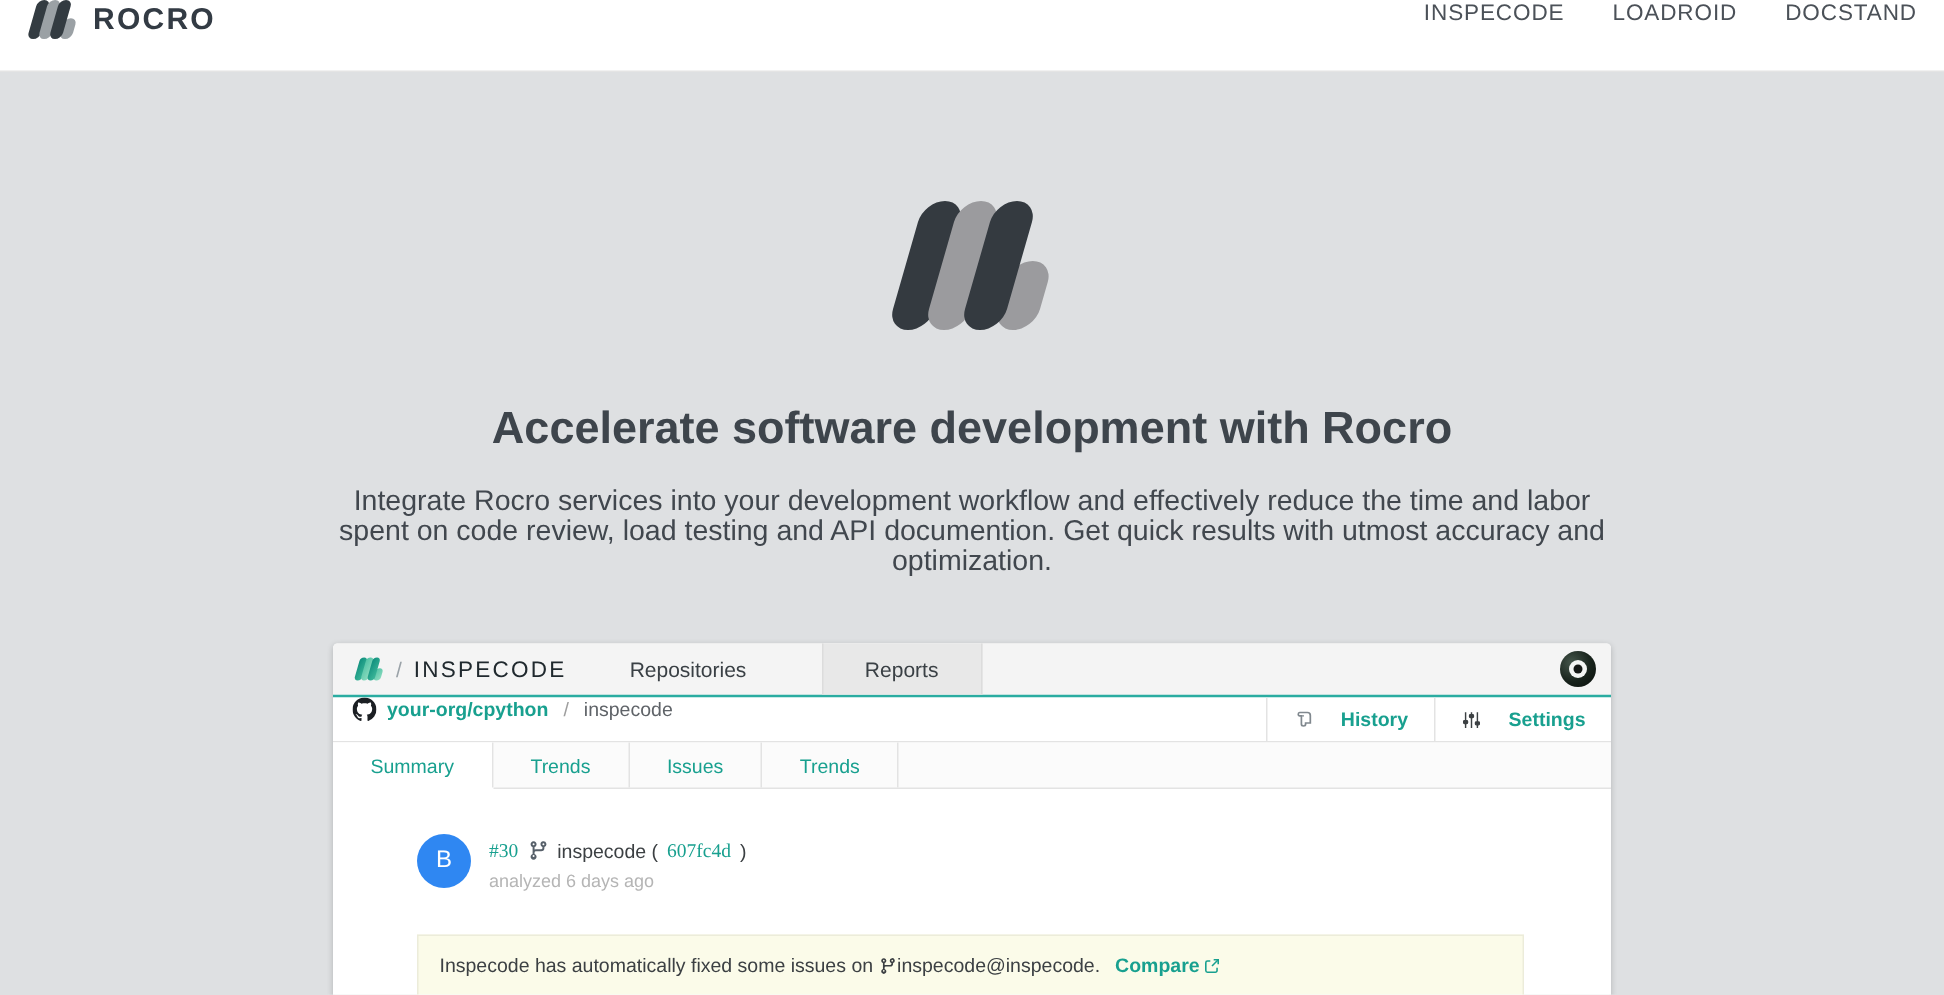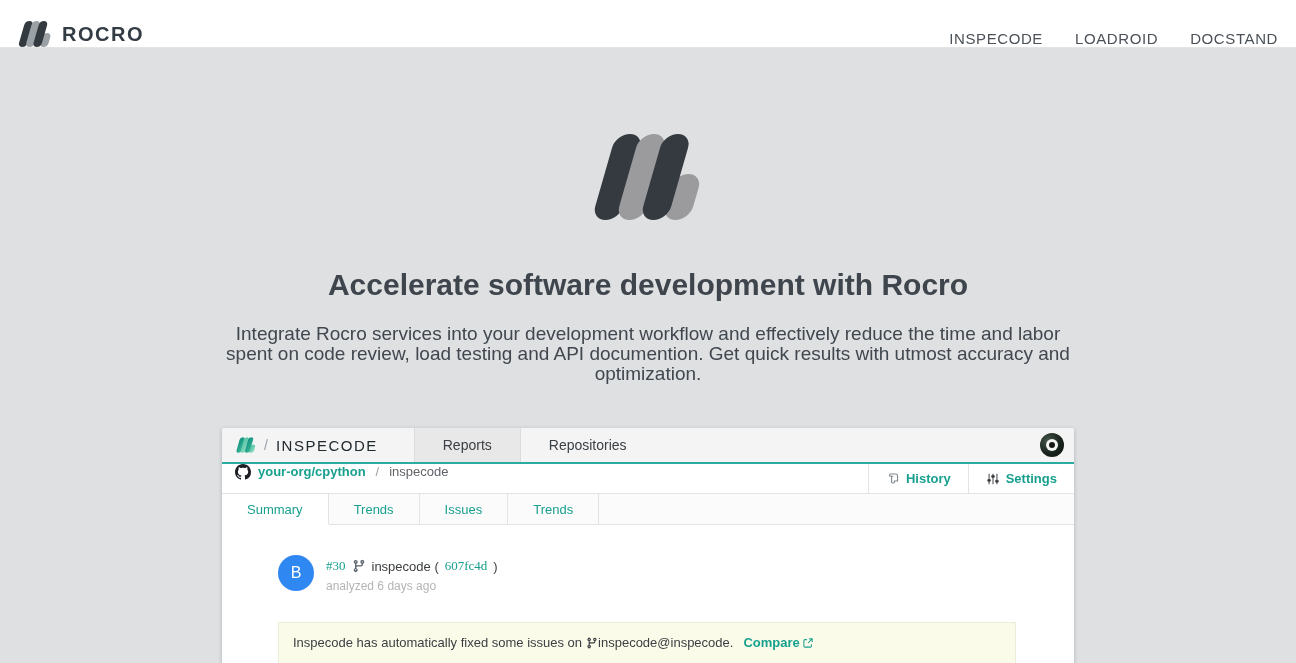--- a/index.html
+++ b/index.html
@@ -2,21 +2,21 @@
 <html><head>
 <meta charset="utf-8">
 <style>
   * { margin:0; padding:0; box-sizing:border-box; }
   html,body { width:1296px; height:663px; overflow:hidden; }
   body { font-family:"Liberation Sans", sans-serif; background:#dee0e2; }
   a { text-decoration:none; cursor:pointer; }
 
   
   .navbar { height:48px; background:#ffffff; border-bottom:1px solid #e4e4e4;
-            display:flex; align-items:flex-end; justify-content:space-between; padding:0 18px; }
+            display:flex; align-items:flex-start; justify-content:space-between; padding:0 18px; }
   .brand { display:flex; align-items:center; gap:10px; }
   .brand-name { font-size:20px; font-weight:bold; letter-spacing:1.5px; color:#333b44; }
   .nav-links { display:flex; gap:32px; }
   .nav-links a { font-size:15px; color:#4b5158; letter-spacing:0.6px; }
 
   
   .hero { text-align:center; padding-top:86px; }
   .monogram-wrap { display:inline-block; }
   .hero-title { margin-top:44px; font-size:30px; font-weight:700; color:#3e454c; }
   .hero-desc { margin:22px auto 0; max-width:860px; font-size:19px; line-height:20px; color:#41474e; }
@@ -39,21 +39,21 @@
   .user-avatar::before { content:""; position:absolute; left:6px; top:6px; width:12px; height:12px;
                  border-radius:50%; background:#f4f6f4; }
   .user-avatar::after { content:""; position:absolute; left:9px; top:9px; width:6px; height:6px;
                  border-radius:50%; background:#151916; }
 
   .breadcrumb-row { height:30px; display:flex; align-items:stretch; border-bottom:1px solid #e3e3e3; font-size:13px; }
   .breadcrumb { flex:1; display:flex; align-items:flex-start; padding-left:13px; gap:7px; }
   .bc-org { color:#18a08f; font-weight:bold; }
   .bc-sep { color:#9e9e9e; margin:0 3px; }
   .bc-service { color:#5f6368; }
-  .action-btn { display:flex; align-items:center; gap:6px; padding:0 17px; border-left:1px solid #e3e3e3; cursor:pointer; }
+  .action-btn { display:flex; align-items:center; gap:18px; padding:0 17px; border-left:1px solid #e3e3e3; cursor:pointer; }
   .action-btn .label { color:#18a08f; font-weight:bold; font-size:13px; }
   .icon-muted { color:#80888e; }
   .icon-dark { color:#3c4043; }
 
   .tabs-row { height:31px; background:#fbfbfb; border-bottom:1px solid #e3e3e3; display:flex; }
   .tab { display:flex; align-items:center; padding:0 25px; border-right:1px solid #e3e3e3;
          color:#18a08f; font-size:13px; cursor:pointer; position:relative; }
   .tab.active { background:#ffffff; box-shadow:0 1px 0 0 #ffffff; z-index:1; }
 
   .card-content { background:#ffffff; padding:30px 0 0 0; min-height:121px; border-radius:0 0 3px 3px; }
@@ -126,22 +126,22 @@
           <g transform="translate(24,0) skewX(-16)">
             <rect x="0" y="0" width="28" height="86" rx="14" fill="url(#tg1)"></rect>
             <rect x="24" y="0" width="28" height="86" rx="14" fill="url(#tg2)"></rect>
             <rect x="70" y="40" width="28" height="46" rx="14" fill="url(#tg2)"></rect>
             <rect x="48" y="0" width="28" height="86" rx="14" fill="url(#tg1)"></rect>
           </g>
         </svg>
         <span class="card-brand-sep">/</span>
         <span class="card-brand-name">INSPECODE</span>
       </div>
+      <div class="app-tab">Repositories</div>
       <div class="app-tab selected">Reports</div>
-      <div class="app-tab">Repositories</div>
       <div class="header-spacer"></div>
       <div class="user-avatar"></div>
     </div>
 
     <div class="breadcrumb-row">
       <div class="breadcrumb">
         <svg class="icon-dark" width="16" height="16" viewBox="0 0 16 16" fill="#1b1f23">
           <path d="M8 0C3.58 0 0 3.58 0 8c0 3.54 2.29 6.53 5.47 7.59.4.07.55-.17.55-.38 0-.19-.01-.82-.01-1.49-2.01.37-2.53-.49-2.69-.94-.09-.23-.48-.94-.82-1.13-.28-.15-.68-.52-.01-.53.63-.01 1.08.58 1.23.82.72 1.21 1.87.87 2.33.66.07-.52.28-.87.51-1.07-1.78-.2-3.64-.89-3.64-3.95 0-.87.31-1.59.82-2.15-.08-.2-.36-1.02.08-2.12 0 0 .67-.21 2.2.82.64-.18 1.32-.27 2-.27s1.36.09 2 .27c1.53-1.04 2.2-.82 2.2-.82.44 1.1.16 1.92.08 2.12.51.56.82 1.27.82 2.15 0 3.07-1.87 3.75-3.65 3.95.29.25.54.73.54 1.48 0 1.07-.01 1.93-.01 2.2 0 .21.15.46.55.38A8.012 8.012 0 0 0 16 8c0-4.42-3.58-8-8-8z"></path>
         </svg>
         <a class="bc-org">your-org/cpython</a>

